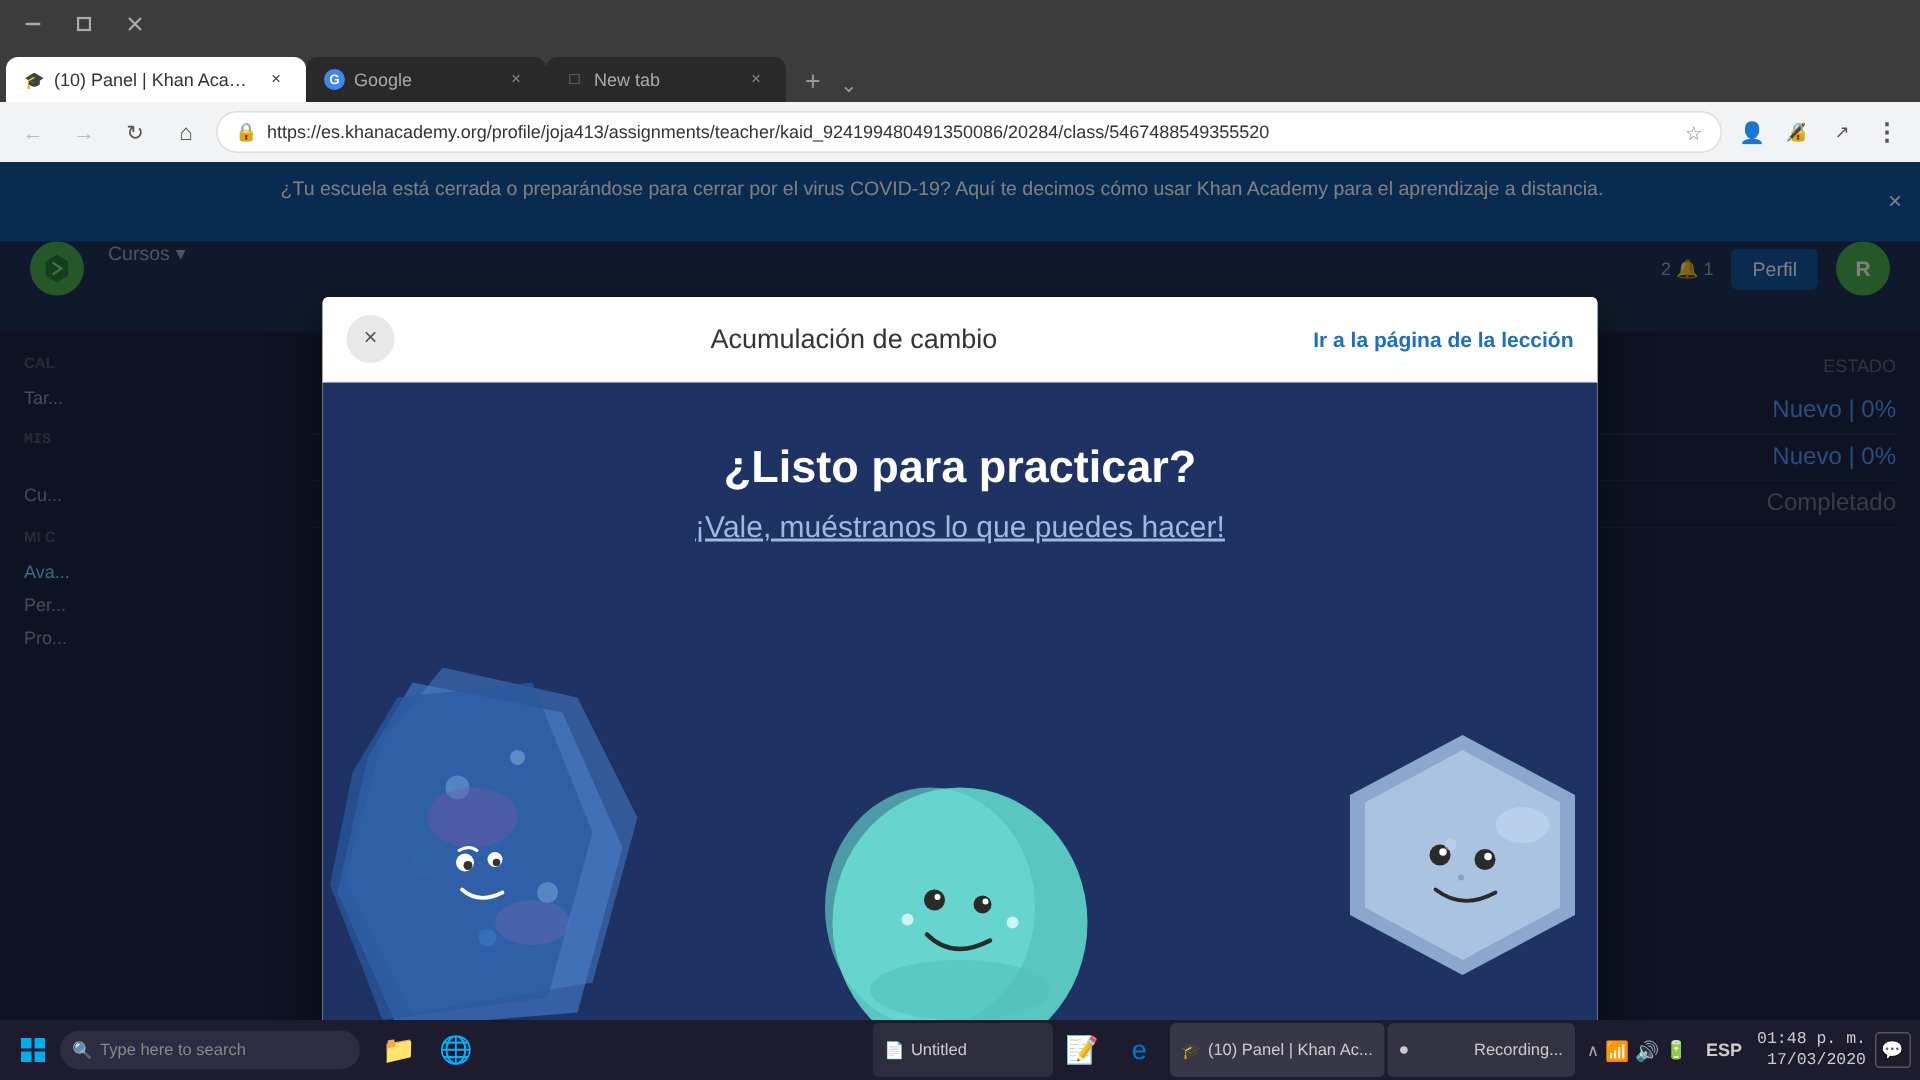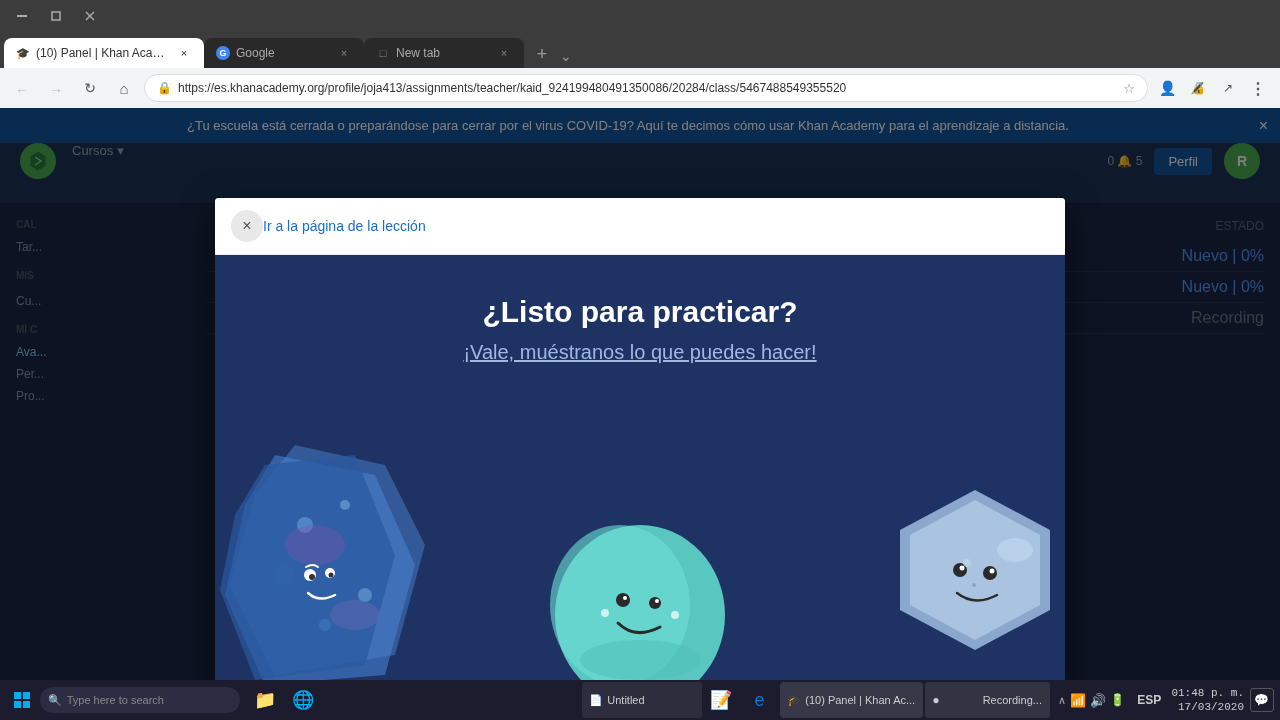--- a/index.html
+++ b/index.html
@@ -26,36 +26,36 @@
 
     .nav-bar { height: 40px; background: #f1f3f4; display: flex; align-items: center; padding: 0 8px; gap: 6px; }
     .nav-btn { width: 28px; height: 28px; border-radius: 50%; display: flex; align-items: center; justify-content: center; color: #555; font-size: 14px; cursor: pointer; border: none; background: transparent; }
     .nav-btn.disabled { color: #bbb; cursor: default; }
     .address-bar { flex: 1; height: 28px; background: white; border-radius: 14px; display: flex; align-items: center; padding: 0 12px; font-size: 12px; color: #333; border: 1px solid #ddd; }
     .address-text { flex: 1; overflow: hidden; white-space: nowrap; text-overflow: ellipsis; font-size: 12px; }
     .address-icons { display: flex; gap: 4px; color: #666; font-size: 13px; }
     .nav-right-icons { display: flex; gap: 2px; align-items: center; }
 
     
-    .covid-banner { background: #1557a0; color: white; font-size: 13px; padding: 10px 40px 10px 16px; text-align: center; position: relative; z-index: 10; }
+    .covid-banner { background: #1557a0; color: white; font-size: 13px; padding: 10px 40px 28px 16px; text-align: center; position: relative; z-index: 10; }
     .covid-banner-close { position: absolute; right: 12px; top: 50%; transform: translateY(-50%); color: white; cursor: pointer; font-size: 16px; }
 
     
     .khan-header { background: #1c3557; height: 60px; display: flex; align-items: flex-start; padding: 0 20px; gap: 16px; }
     .khan-logo { width: 36px; height: 36px; background: #4caf50; border-radius: 50%; display: flex; align-items: center; justify-content: center; }
 
     
     .overlay { position: absolute; top: 0; left: 0; right: 0; bottom: 0; background: rgba(0,0,0,0.5); z-index: 100; }
 
     
     .modal { position: absolute; top: 90px; left: 215px; right: 215px; background: white; border-radius: 4px; overflow: hidden; z-index: 200; box-shadow: 0 8px 32px rgba(0,0,0,0.5); }
     .modal-header { background: white; display: flex; align-items: center; padding: 12px 16px; border-bottom: 1px solid #eee; }
     .modal-close-btn { width: 32px; height: 32px; border-radius: 50%; border: none; background: #e8e8e8; cursor: pointer; display: flex; align-items: center; justify-content: center; font-size: 16px; color: #555; }
     .modal-title { flex: 1; text-align: center; font-size: 18px; color: #333; font-weight: 500; }
-    .modal-link { color: #1a6fc4; font-size: 14px; cursor: pointer; text-decoration: none; }
+    .modal-link { color: #1a6fc4; font-size: 14px; cursor: pointer; text-decoration: none; font-weight: bold; }
 
     
     .modal-body { background: #1e3264; min-height: 440px; display: flex; flex-direction: column; align-items: center; padding: 40px 20px 0; position: relative; overflow: hidden; }
     .modal-practice-title { color: white; font-size: 30px; font-weight: bold; text-align: center; margin-bottom: 12px; }
     .modal-practice-subtitle { color: #a0b8e0; font-size: 20px; text-align: center; margin-bottom: 20px; text-decoration: underline; }
     .modal-practice-meta { color: #c0d4f0; font-size: 16px; text-align: center; margin-bottom: 30px; }
     .modal-dot { color: #c0d4f0; }
 
     
     .characters-row { display: flex; align-items: flex-end; justify-content: space-between; width: 100%; position: absolute; bottom: 0; left: 0; right: 0; }
@@ -160,69 +160,70 @@
             <path d="M10 2L18 7V17L10 22L2 17V7L10 2Z" fill="#2d7a3a" stroke="#4caf50" stroke-width="1"></path>
             <path d="M7 8L13 12L7 16" fill="none" stroke="#80e090" stroke-width="1.5"></path>
           </svg>
         </div>
         <div style="display:flex;align-items:center;gap:4px;color:#9ab;font-size:13px;cursor:pointer;">
           <span>Cursos</span>
           <span>▾</span>
         </div>
         <div style="flex:1;"></div>
         <div style="display:flex;align-items:center;gap:12px;">
-          <span style="color:#9ab;font-size:12px;">0 🔔 5</span>
+          <span style="color:#9ab;font-size:12px;">2 🔔 1</span>
           <div style="background:#1557a0;color:white;padding:6px 14px;border-radius:4px;font-size:13px;cursor:pointer;">
             <span>Perfil</span>
           </div>
           <div style="width:36px;height:36px;border-radius:50%;background:#4caf50;display:flex;align-items:center;justify-content:center;color:white;font-weight:bold;font-size:14px;">R</div>
         </div>
       </div>
 
       <div style="display:flex;">
 
         <div style="width:190px;background:#1a2744;padding:16px;color:#667;font-size:12px;">
           <div style="margin-bottom:12px;">
             <div style="font-size:10px;color:#556;text-transform:uppercase;font-weight:bold;margin-bottom:6px;">CAL</div>
             <div style="color:#89a;padding:4px 0;cursor:pointer;">Tar...</div>
           </div>
           <div style="margin-bottom:12px;">
-            <div style="font-size:10px;color:#556;text-transform:uppercase;font-weight:bold;margin-bottom:9px;">MIS</div>
+            <div style="font-size:10px;color:#556;text-transform:uppercase;font-weight:bold;margin-bottom:20px;font-family:Liberation Mono, monospace;">MIS</div>
             <div style="color:#89a;padding:4px 0;cursor:pointer;">Cu...</div>
           </div>
           <div>
             <div style="font-size:10px;color:#556;text-transform:uppercase;font-weight:bold;margin-bottom:6px;">MI C</div>
             <div style="color:#7dd3fc;padding:4px 0;cursor:pointer;">Ava...</div>
             <div style="color:#89a;padding:4px 0;cursor:pointer;">Per...</div>
             <div style="color:#89a;padding:4px 0;cursor:pointer;">Pro...</div>
           </div>
         </div>
 
         <div style="flex:1;padding:16px;position:relative;">
           <div style="color:#667;font-size:12px;text-align:right;margin-bottom:8px;">ESTADO</div>
           <div style="border-bottom:1px solid #2a3555;padding:6px 0;display:flex;justify-content:flex-end;">
             <span style="color:#5599ff;">Nuevo | 0%</span>
           </div>
           <div style="border-bottom:1px solid #2a3555;padding:6px 0;display:flex;justify-content:flex-end;">
             <span style="color:#5599ff;">Nuevo | 0%</span>
           </div>
           <div style="border-bottom:1px solid #2a3555;padding:6px 0;display:flex;justify-content:flex-end;">
-            <span style="color:#778;">Recording</span>
+            <span style="color:#778;">Completado</span>
           </div>
         </div>
       </div>
 
       <div class="overlay"></div>
 
       <div class="modal">
 
         <div class="modal-header">
           <button class="modal-close-btn">
             <span>×</span>
           </button>
+          <div class="modal-title">Acumulación de cambio</div>
           <a class="modal-link">Ir a la página de la lección</a>
         </div>
 
         <div class="modal-body">
           <h2 class="modal-practice-title">¿Listo para practicar?</h2>
           <p class="modal-practice-subtitle">¡Vale, muéstranos lo que puedes hacer!</p>
 
           <div class="characters-row">
 
             <svg width="220" height="250" viewBox="0 0 220 250" style="position:absolute;left:0;bottom:0;">

